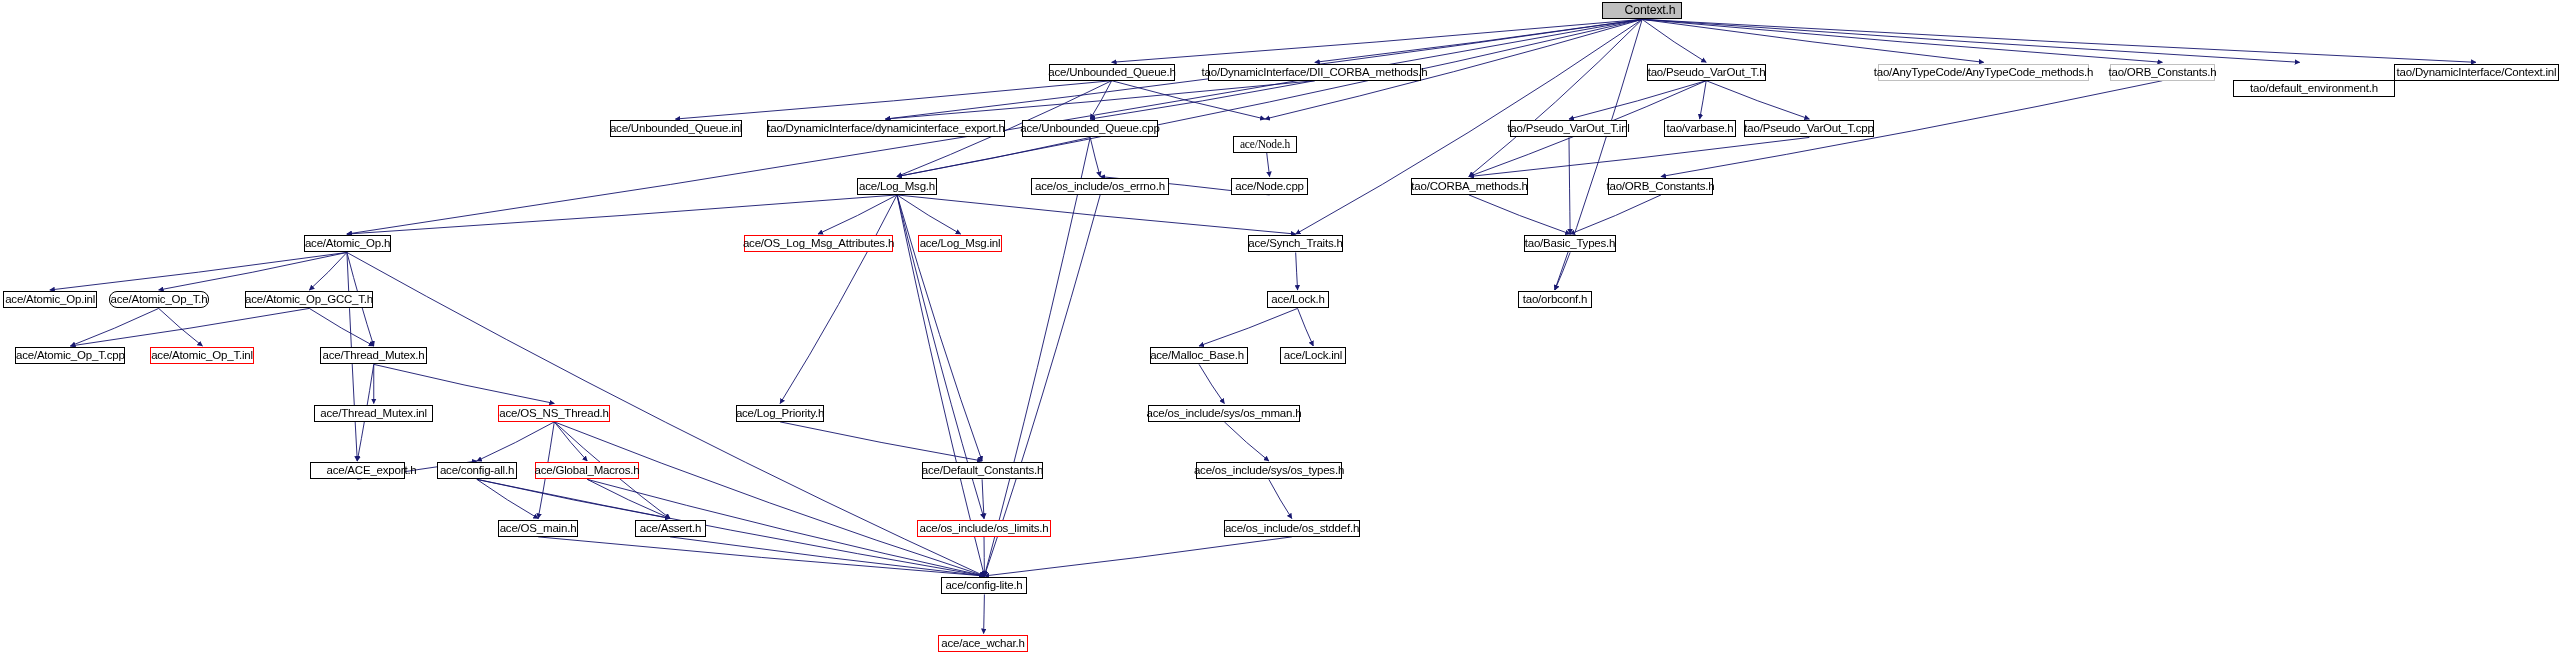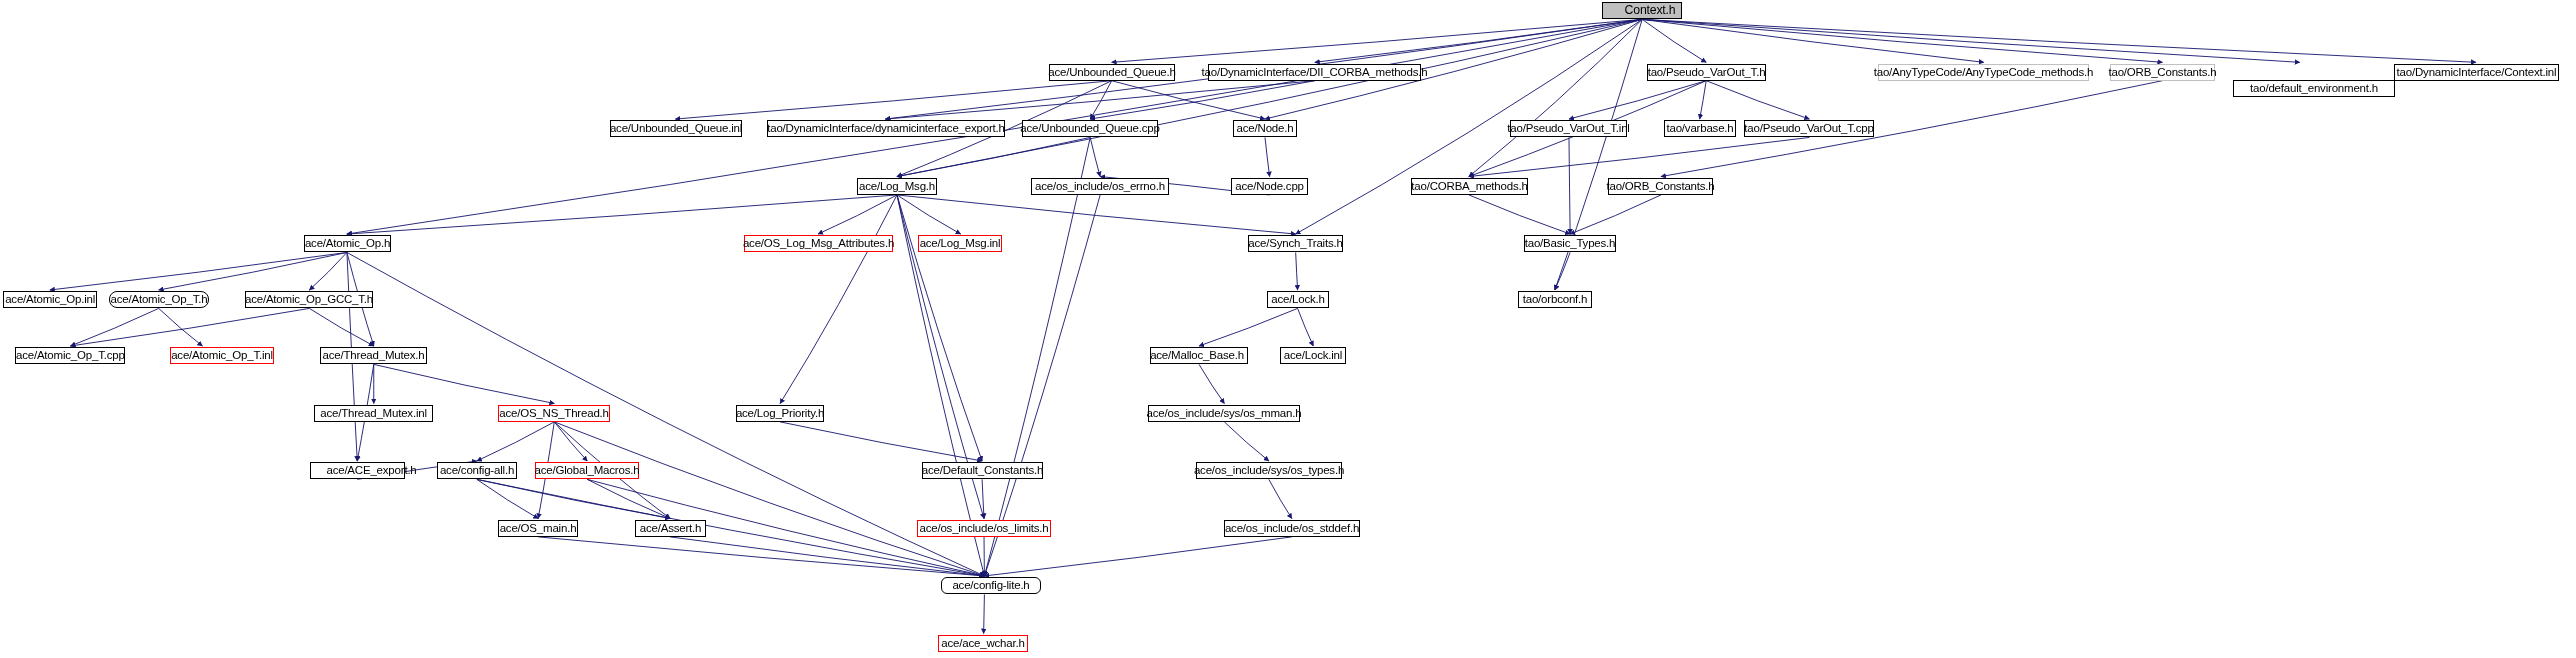--- a/index.html
+++ b/index.html
@@ -176,21 +176,21 @@
       </div>
       <div class="graph-node" style="left: 610px; top: 120px; width: 132px; height: 17px;">
         <span class="node-label">ace/Unbounded_Queue.inl</span>
       </div>
       <div class="graph-node" style="left: 767px; top: 120px; width: 238px; height: 17px;">
         <span class="node-label">tao/DynamicInterface/dynamicinterface_export.h</span>
       </div>
       <div class="graph-node" style="left: 1022px; top: 120px; width: 136px; height: 17px;">
         <span class="node-label">ace/Unbounded_Queue.cpp</span>
       </div>
-      <div class="graph-node" style="left: 1233px; top: 120px; width: 64px; height: 17px;">
+      <div class="graph-node" style="left: 1233px; top: 136px; width: 64px; height: 17px; font-family: Liberation Serif, serif;">
         <span class="node-label">ace/Node.h</span>
       </div>
       <div class="graph-node" style="left: 1510px; top: 120px; width: 117px; height: 17px;">
         <span class="node-label">tao/Pseudo_VarOut_T.inl</span>
       </div>
       <div class="graph-node" style="left: 1664px; top: 120px; width: 72px; height: 17px;">
         <span class="node-label">tao/varbase.h</span>
       </div>
       <div class="graph-node" style="left: 1744px; top: 120px; width: 130px; height: 17px;">
         <span class="node-label">tao/Pseudo_VarOut_T.cpp</span>
@@ -236,21 +236,21 @@
       </div>
       <div class="graph-node" style="left: 1267px; top: 291px; width: 62px; height: 17px;">
         <span class="node-label">ace/Lock.h</span>
       </div>
       <div class="graph-node" style="left: 1518px; top: 291px; width: 74px; height: 17px;">
         <span class="node-label">tao/orbconf.h</span>
       </div>
       <div class="graph-node" style="left: 15.3px; top: 347px; width: 110px; height: 17px;">
         <span class="node-label">ace/Atomic_Op_T.cpp</span>
       </div>
-      <div class="graph-node red" style="left: 150px; top: 347px; width: 104px; height: 17px; margin-left: 20px;">
+      <div class="graph-node red" style="left: 150px; top: 347px; width: 104px; height: 17px;">
         <span class="node-label">ace/Atomic_Op_T.inl</span>
       </div>
       <div class="graph-node" style="left: 320px; top: 347px; width: 107px; height: 17px;">
         <span class="node-label">ace/Thread_Mutex.h</span>
       </div>
       <div class="graph-node" style="left: 1150px; top: 347px; width: 98px; height: 17px; justify-content: flex-end;">
         <span class="node-label">ace/Malloc_Base.h</span>
       </div>
       <div class="graph-node" style="left: 1280px; top: 347px; width: 66px; height: 17px;">
         <span class="node-label">ace/Lock.inl</span>
@@ -287,21 +287,21 @@
       </div>
       <div class="graph-node" style="left: 635px; top: 520px; width: 71px; height: 17px;">
         <span class="node-label">ace/Assert.h</span>
       </div>
       <div class="graph-node red" style="left: 917px; top: 520px; width: 134px; height: 17px;">
         <span class="node-label">ace/os_include/os_limits.h</span>
       </div>
       <div class="graph-node" style="left: 1224px; top: 520px; width: 136px; height: 17px;">
         <span class="node-label">ace/os_include/os_stddef.h</span>
       </div>
-      <div class="graph-node" style="left: 941px; top: 577px; width: 100px; height: 17px; border-radius: 6px;">
+      <div class="graph-node" style="left: 941px; top: 577px; width: 86px; height: 17px;">
         <span class="node-label">ace/config-lite.h</span>
       </div>
       <div class="graph-node red" style="left: 938px; top: 635px; width: 90px; height: 17px;">
         <span class="node-label">ace/ace_wchar.h</span>
       </div>
     </div>
 </div>
 
 
 </body></html>

